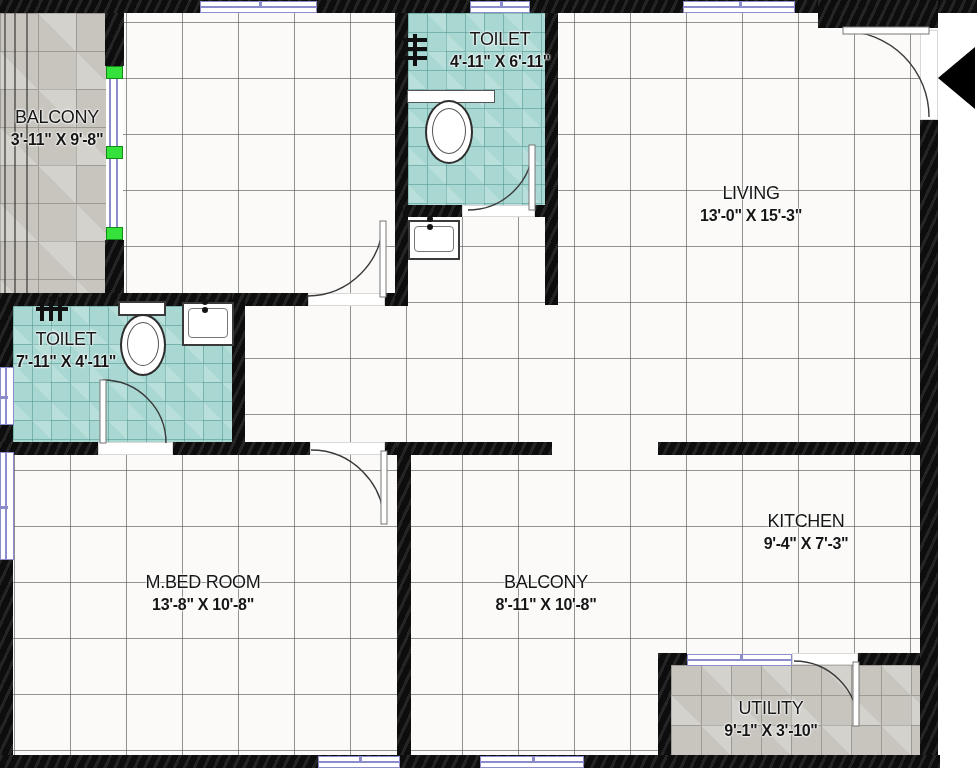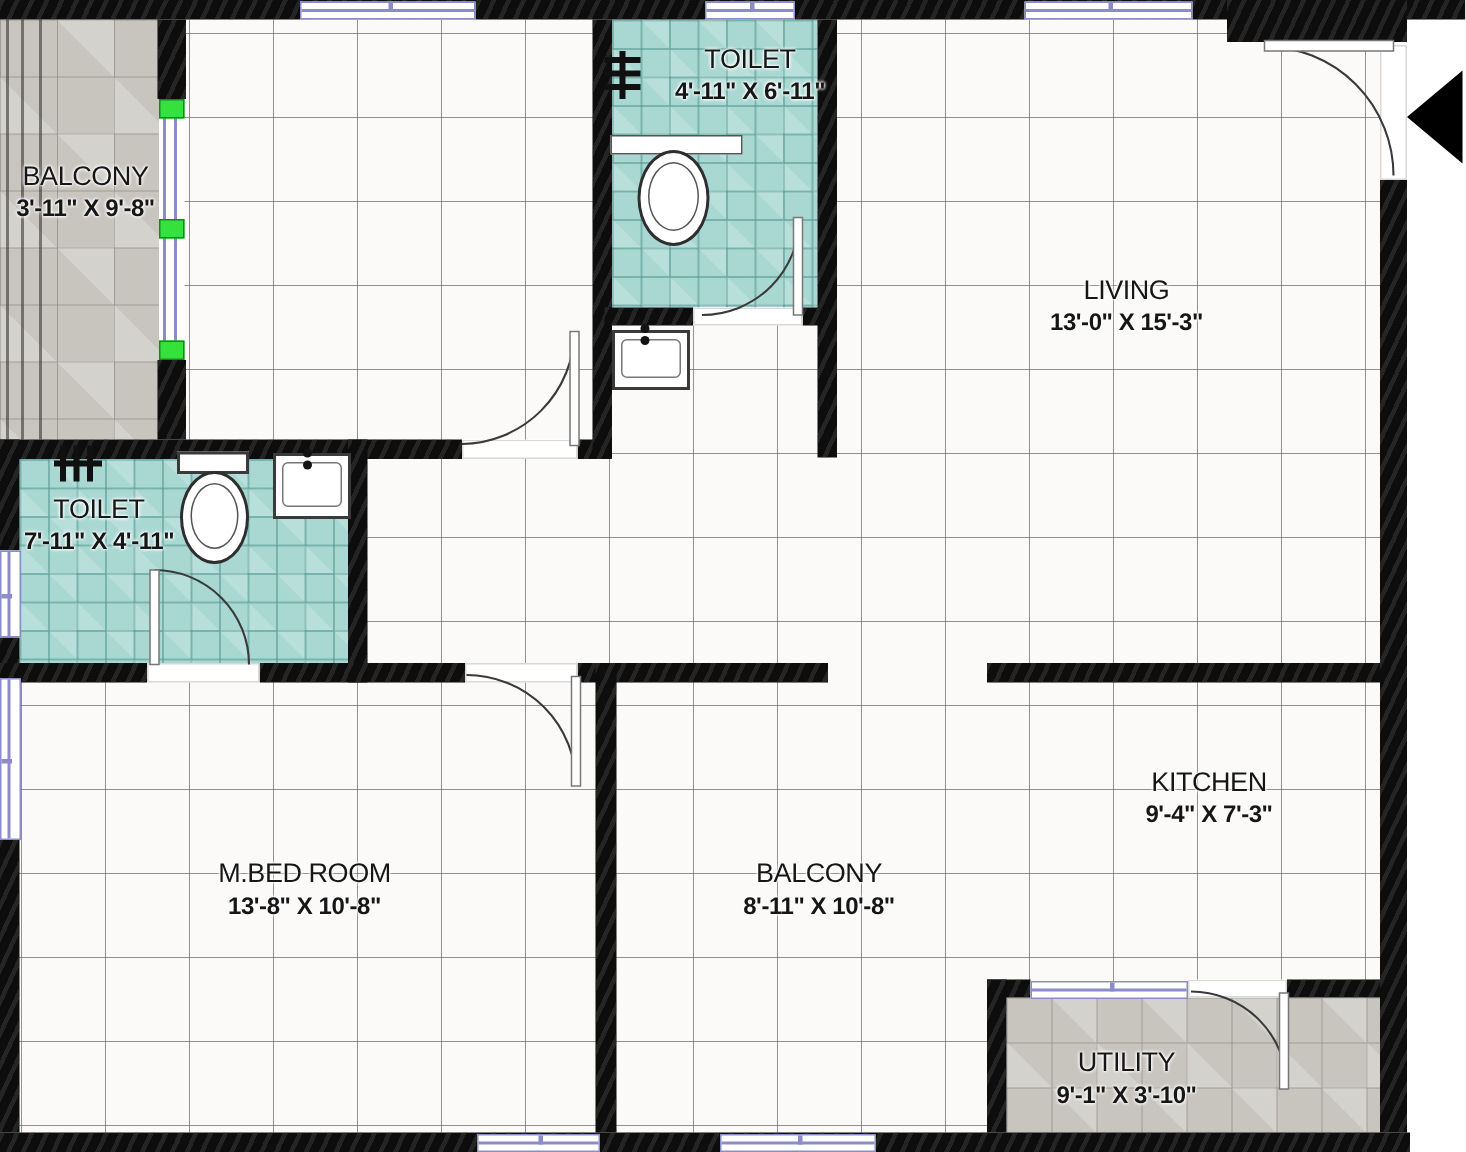--- a/index.html
+++ b/index.html
@@ -202,18 +202,18 @@
     <div class="rd">13'-8" X 10'-8"</div>
   </div>
   <div class="room-label" style="left:441px;top:572px;width:210px;">
     <div class="rn">BALCONY</div>
     <div class="rd">8'-11" X 10'-8"</div>
   </div>
   <div class="room-label" style="left:701px;top:511px;width:210px;">
     <div class="rn">KITCHEN</div>
     <div class="rd">9'-4" X 7'-3"</div>
   </div>
-  <div class="room-label" style="left:656px;top:698px;width:190px;">
+  <div class="room-label" style="left:676px;top:698px;width:190px;">
     <div class="rn">UTILITY</div>
     <div class="rd">9'-1" X 3'-10"</div>
   </div>
 
 </div>
 
 </body></html>

